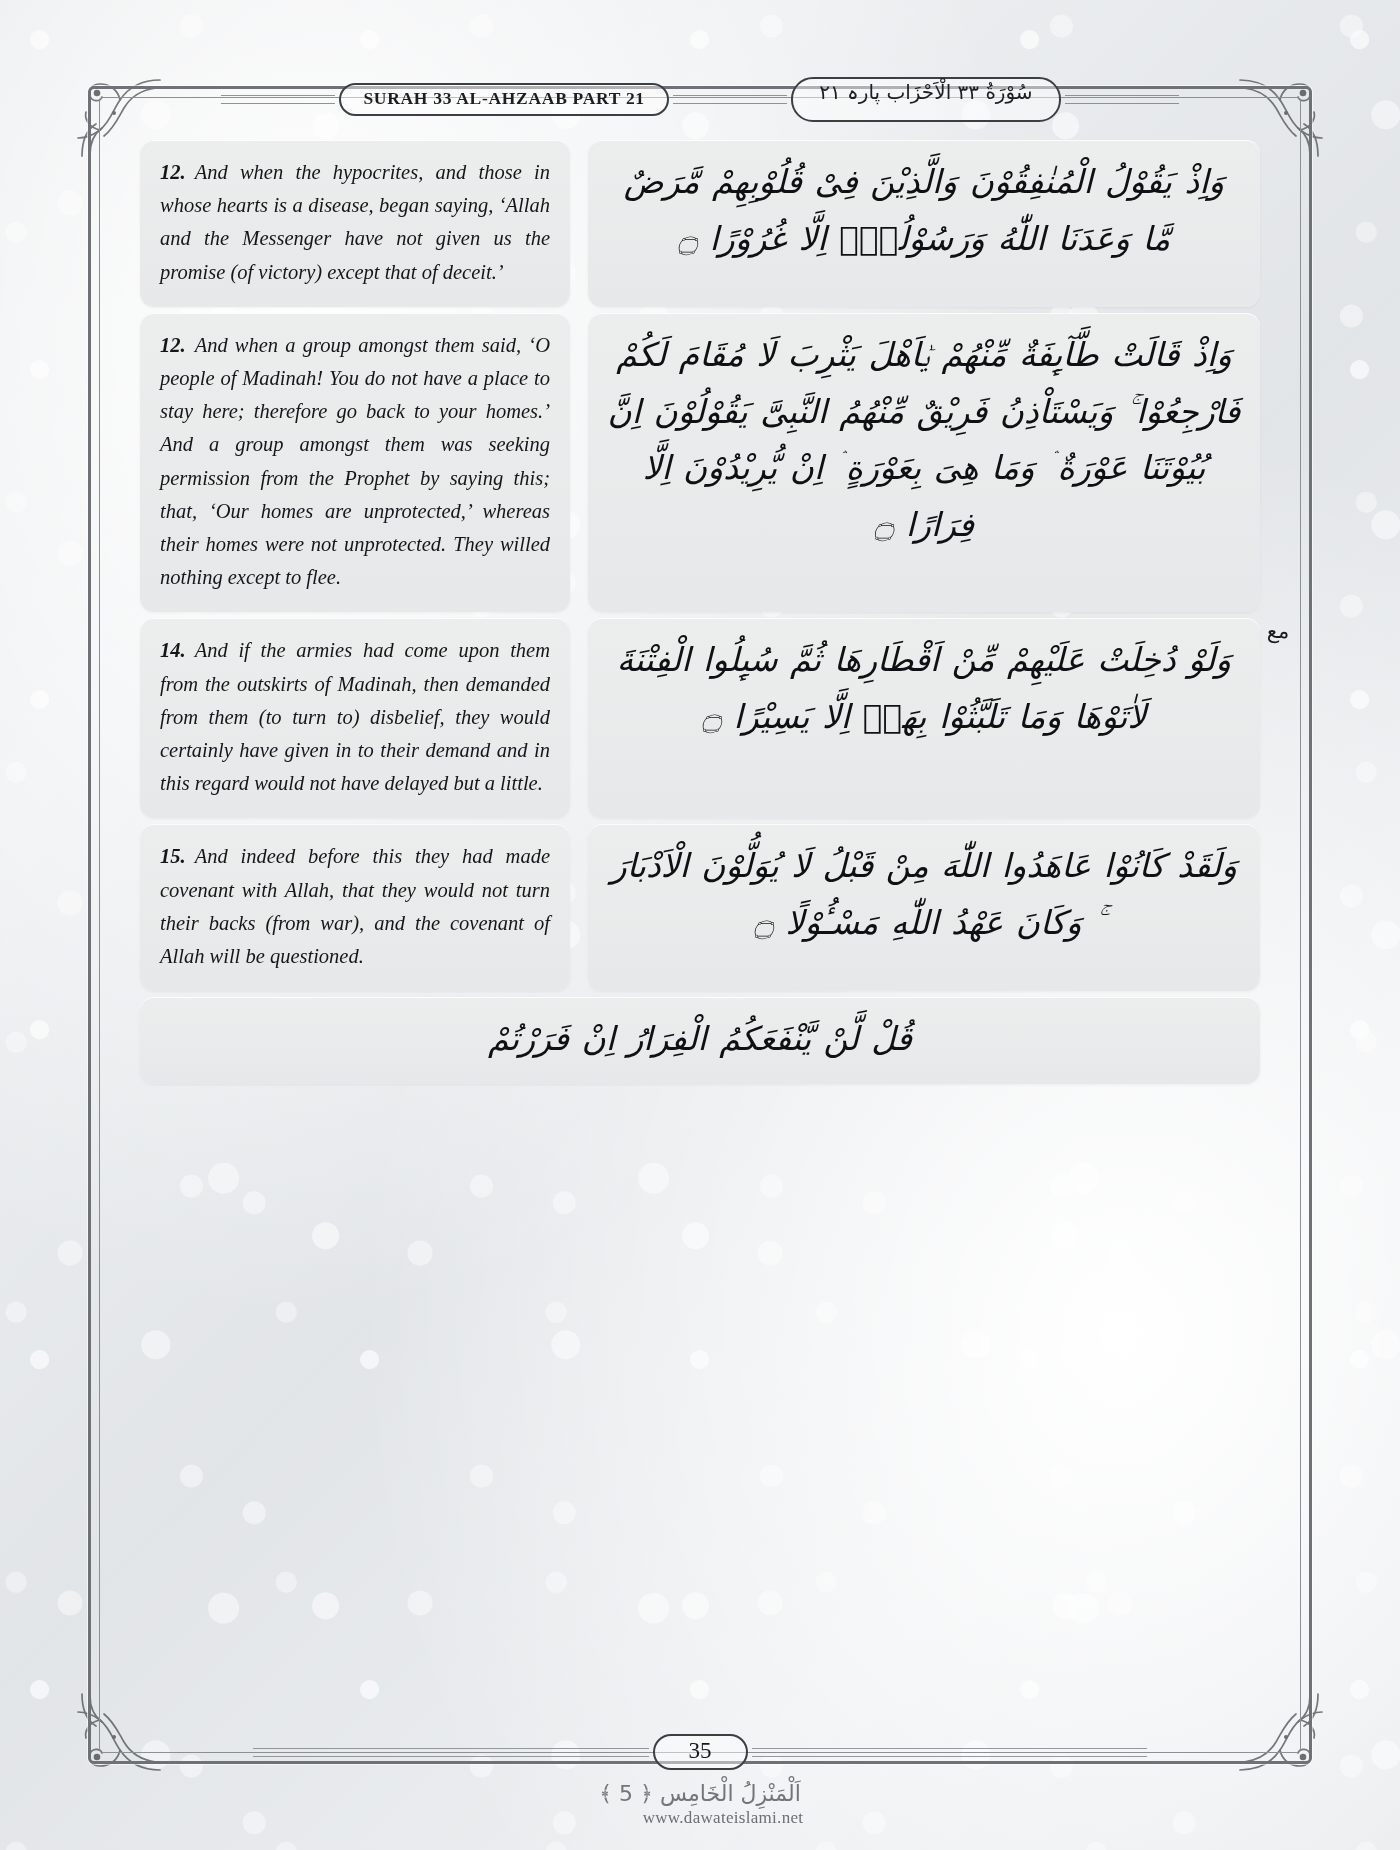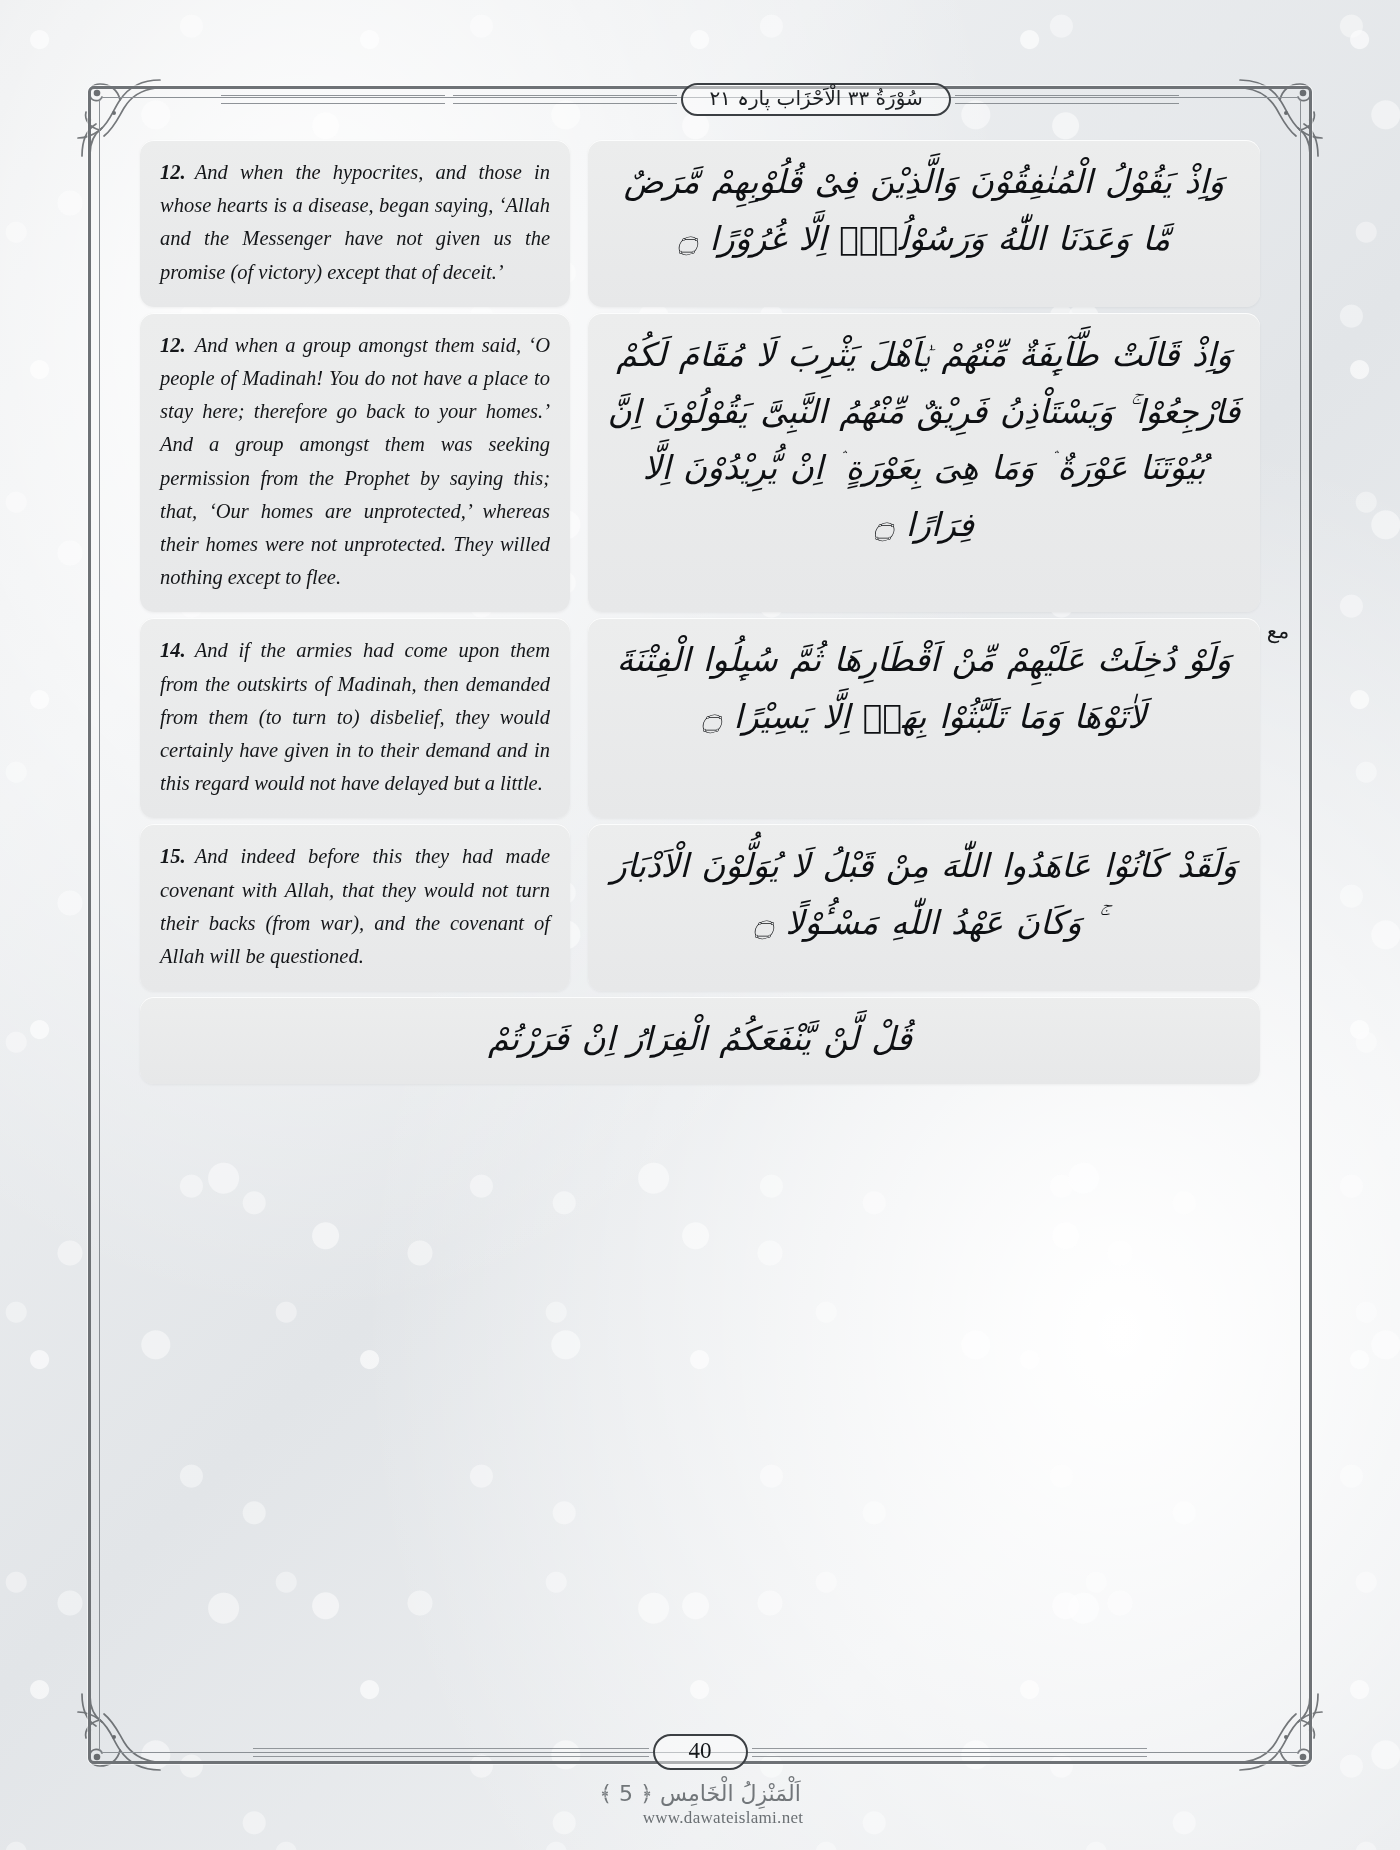--- a/index.html
+++ b/index.html
@@ -99,21 +99,21 @@
     font-size: 17.5px;
     letter-spacing: .7px;
     color: #1c1f22;
     font-weight: 600;
   }
   .cartouche.right-c {
     font-family: "DejaVu Sans", sans-serif;
     font-size: 20px;
     color: #1c1f22;
     direction: rtl;
-    padding: 1px 26px 4px;
+    padding: 1px 26px 16px;
   }
   .head-gap-l { width: 118px; flex: 0 0 auto; }
   .head-gap-r { width: 118px; flex: 0 0 auto; }
 
   
   .content {
     position: absolute;
     left: 140px;
     right: 140px;
     top: 140px;
@@ -286,20 +286,21 @@
       <circle cx="44" cy="45" r="2" fill="#3f4347"></circle>
     </svg>
   </div>
 
   <div class="frame-outer"></div>
   <div class="frame-inner"></div>
 
   <div class="header-band">
     <div class="head-gap-l"></div>
     <div class="rule"></div>
+    <div class="cartouche left-c">SURAH 33 AL-AHZAAB PART 21</div>
     <div class="rule"></div>
     <div class="cartouche right-c">سُوْرَةُ ٣٣ الْاَحْزَاب پارہ ٢١</div>
     <div class="rule"></div>
     <div class="head-gap-r"></div>
   </div>
 
   <div class="ruku-marker">
     <div>مع</div>
   </div>
 
@@ -335,21 +336,21 @@
 
     <div class="verse-row">
       <div class="panel panel-ar">قُلْ لَّنْ يَّنْفَعَكُمُ الْفِرَارُ اِنْ فَرَرْتُمْ</div>
     </div>
 
   </div>
 
   <div class="footer-band">
     <div class="foot-gap"></div>
     <div class="rule"></div>
-    <div class="page-num">40</div>
+    <div class="page-num">35</div>
     <div class="rule"></div>
     <div class="foot-gap"></div>
   </div>
 
   <div class="footer-sub">
     <div class="manzil">اَلْمَنْزِلُ الْخَامِس ﴿ 5 ﴾</div>
     <div class="site">www.dawateislami.net</div>
   </div>
 
 </div>

